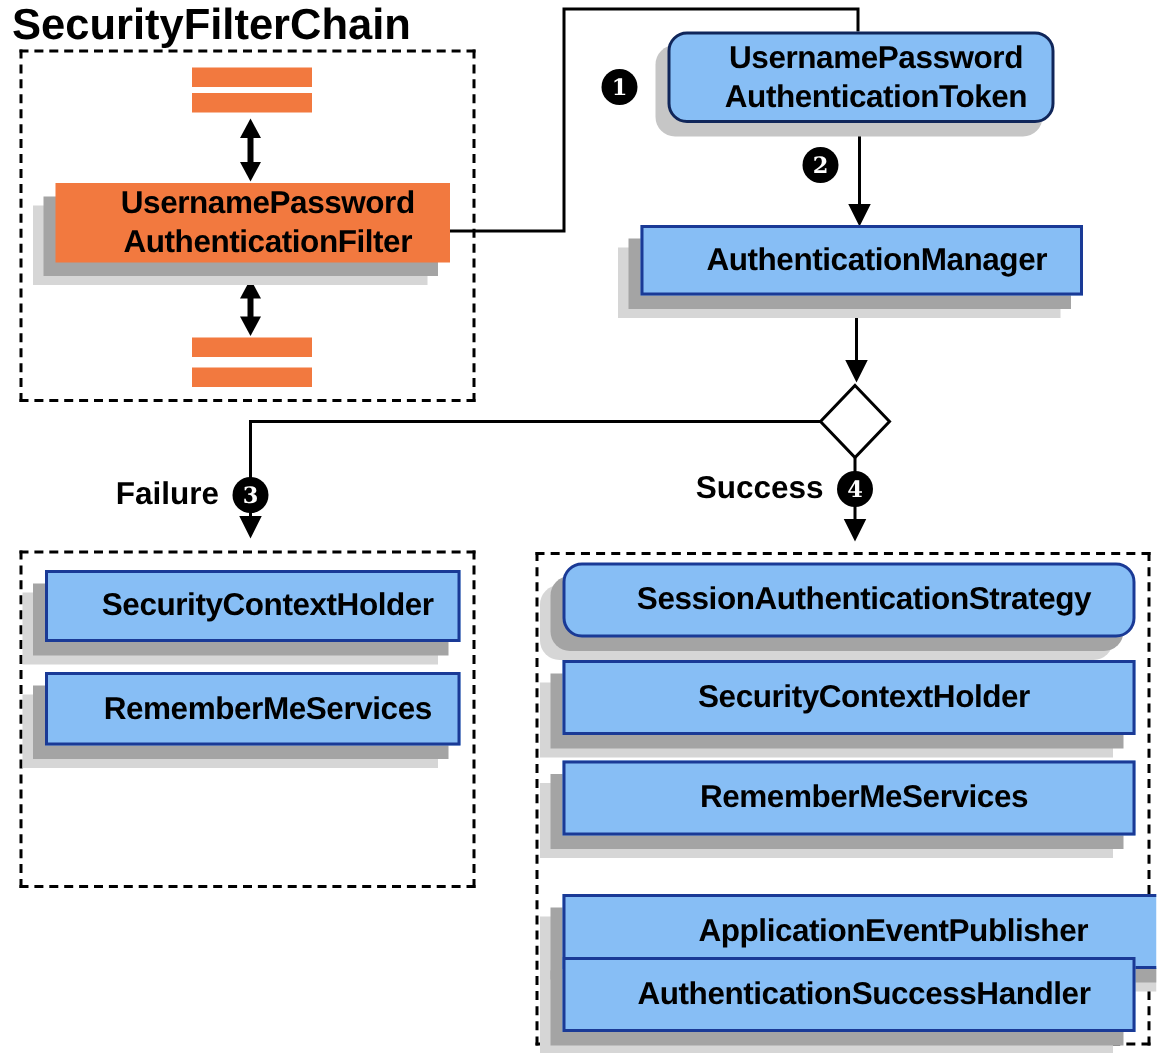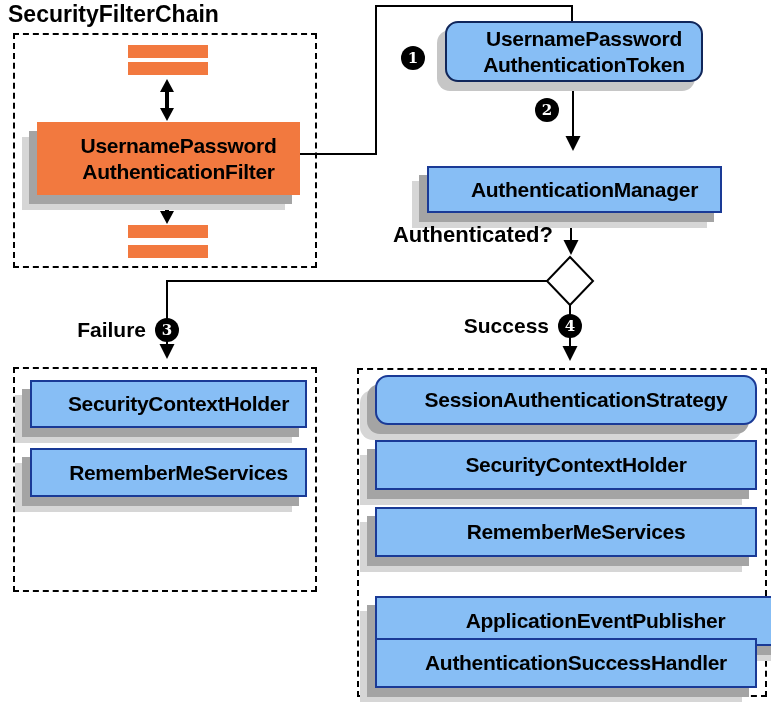--- a/index.html
+++ b/index.html
@@ -20,21 +20,21 @@
     height: 702px;
     background: #ffffff;
     font-family: "Liberation Sans", sans-serif;
     color: var(--ink);
     overflow: hidden;
   }
   .abs { position: absolute; }
   #connectors { position: absolute; left: 0; top: 0; z-index: 1; }
   .title {
     left: 8px; top: 1px;
-    font-size: 23px; font-weight: bold;
+    font-size: 29px; font-weight: bold;
     z-index: 2; letter-spacing: 0px;
   }
   .dashed-box {
     border: 2px dashed #000;
     background: transparent;
     z-index: 2;
   }
   .chain-box { left: 13px; top: 33px; width: 304px; height: 235px; }
   .fail-box  { left: 13px; top: 367px; width: 304px; height: 225px; }
   .succ-box  { left: 357px; top: 368px; width: 410px; height: 329px; }
@@ -63,23 +63,23 @@
     background: var(--blue);
     border: 2px solid var(--navy);
     box-shadow: -8px 9px 0 var(--shadow-dark), -15px 15px 0 var(--shadow-light);
   }
   .node-token {
     background: var(--blue);
     border: 2px solid var(--token-border);
     border-radius: 13px;
     box-shadow: -8px 9px 0 var(--token-shadow);
   }
-  .filter-node  { left: 37px;  top: 122px; width: 263px; height: 73px; }
+  .filter-node  { left: 37px;  top: 122px; width: 263px; height: 53px; }
   .token-node   { left: 445px; top: 21px;  width: 258px; height: 61px; }
-  .manager-node { left: 427px; top: 150px; width: 295px; height: 47px; margin-top: 16px; }
+  .manager-node { left: 427px; top: 150px; width: 295px; height: 47px; }
   .fail-item-0 { left: 30px; top: 380px; width: 277px; height: 48px; }
   .fail-item-1 { left: 30px; top: 448px; width: 277px; height: 49px; }
   .fail-item-2 { left: 30px; top: 517px; width: 277px; height: 58px; line-height: 26px; }
   .succ-item-0 { left: 375px; top: 375px; width: 382px; height: 50px; border-radius: 13px; }
   .succ-item-1 { left: 375px; top: 440px; width: 382px; height: 50px; }
   .succ-item-2 { left: 375px; top: 507px; width: 382px; height: 50px; }
   .succ-item-3 { left: 375px; top: 596px; width: 421px; height: 50px; }
   .succ-item-4 { left: 375px; top: 638px; width: 382px; height: 50px; }
   .flow-label {
     position: absolute;
@@ -146,21 +146,20 @@
   <div class="bar" style="top:62px"></div>
   <div class="bar" style="top:225px"></div>
   <div class="bar" style="top:245px"></div>
 
   <div class="node node-orange filter-node">UsernamePassword AuthenticationFilter</div>
 
   <div class="node node-token token-node">UsernamePassword AuthenticationToken</div>
 
   <div class="node node-blue manager-node">AuthenticationManager</div>
 
-  <div class="flow-label label-authenticated">Authenticated?</div>
   <div class="flow-label label-success">Success</div>
   <div class="flow-label label-failure">Failure</div>
 
   <div class="badge badge-1">1</div>
   <div class="badge badge-2">2</div>
   <div class="badge badge-3">3</div>
   <div class="badge badge-4">4</div>
 
   <div class="abs dashed-box fail-box"></div>
   <div class="node node-blue fail-item-0">SecurityContextHolder</div>

